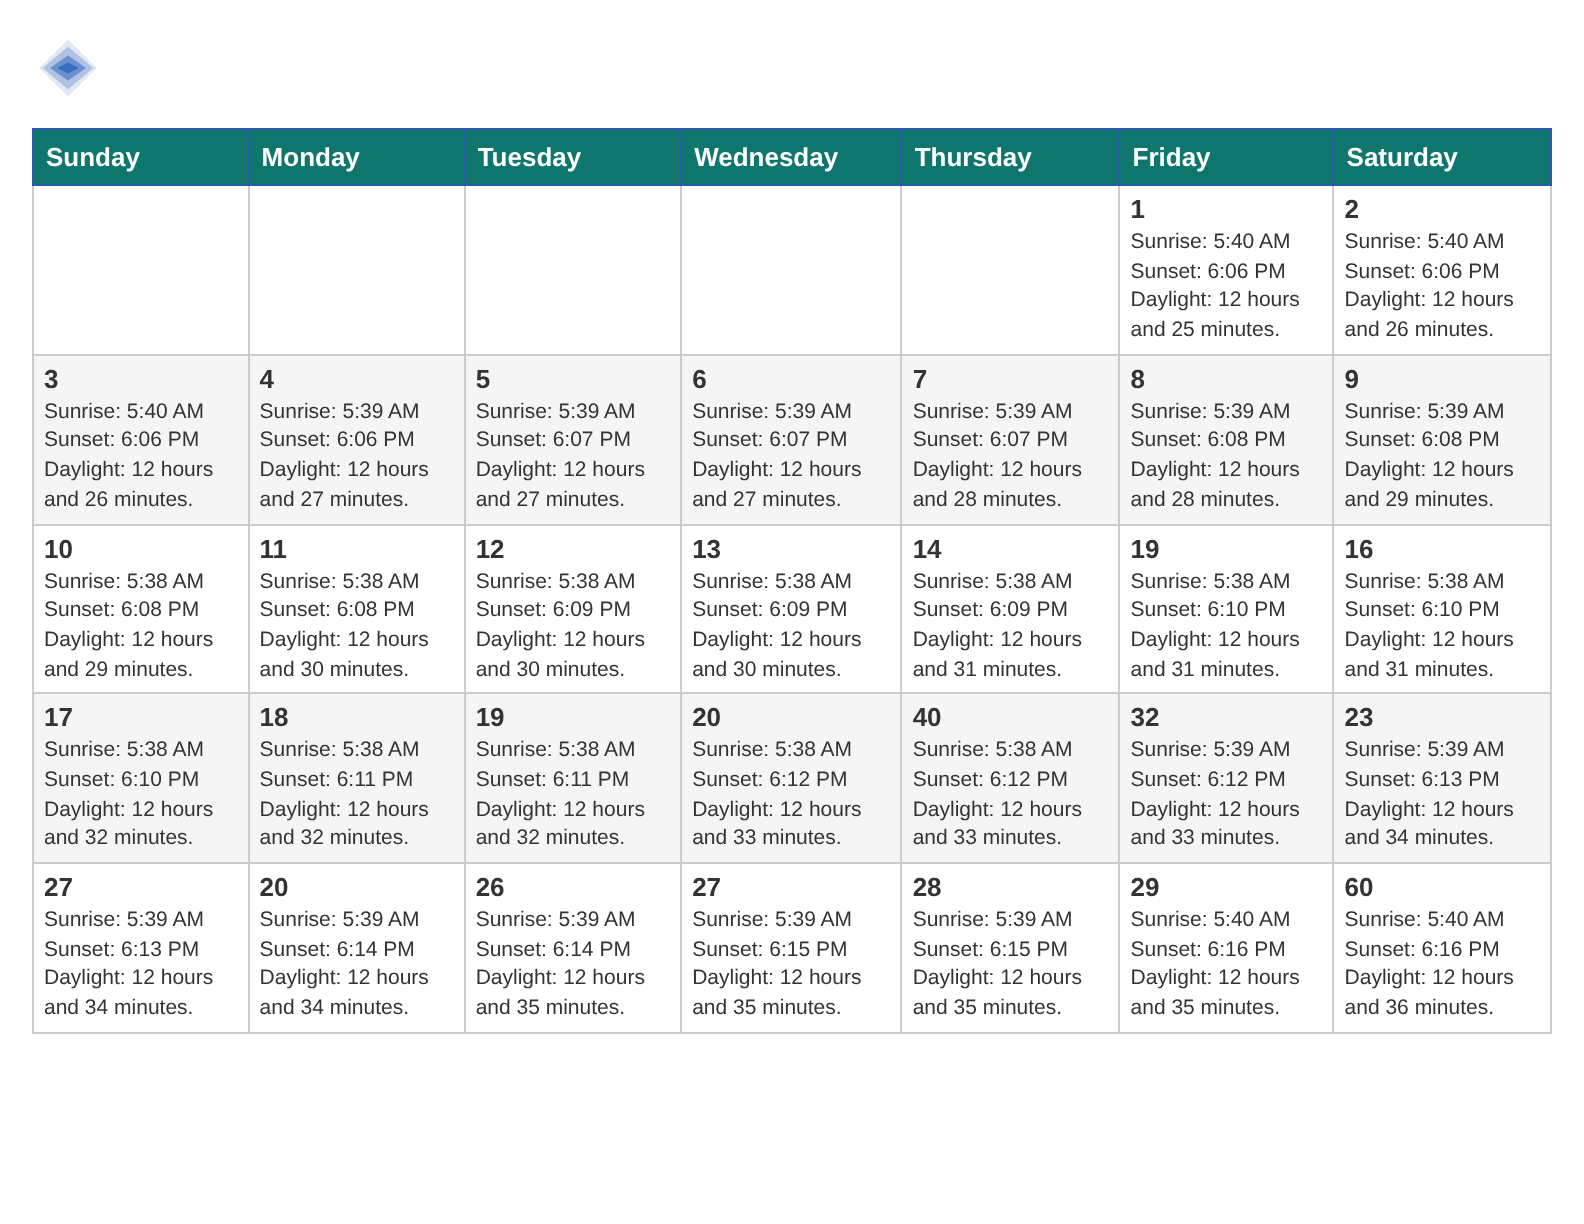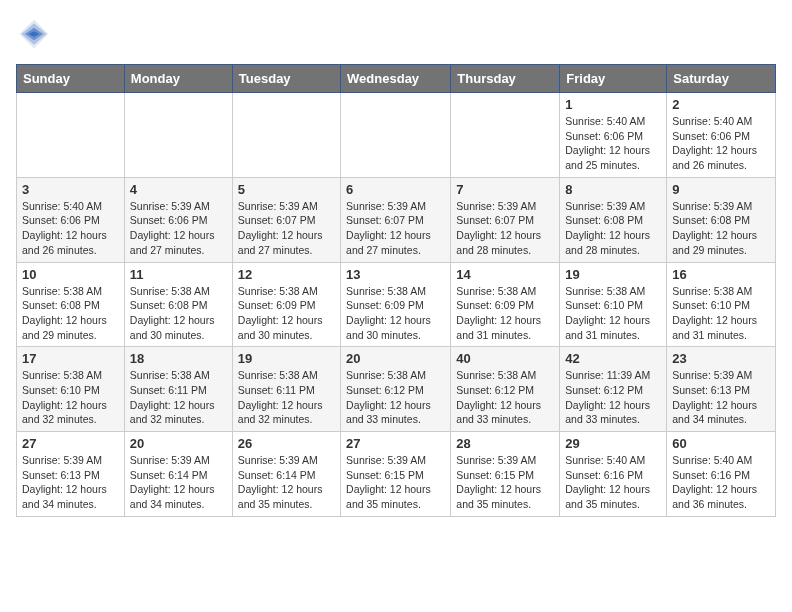--- a/index.html
+++ b/index.html
@@ -45,21 +45,21 @@
     .location {
       font-size: 15px;
       color: #555;
     }
     table {
       width: 100%;
       border-collapse: collapse;
       font-size: 11px;
     }
     thead th {
-      background-color: #737373;
+      background-color: #0f766e;
       color: #fff;
       text-align: left;
       padding: 6px 6px;
       font-size: 13px;
       font-weight: bold;
       border: 1px solid #2a5aaa;
     }
     tbody tr {
       vertical-align: top;
     }
@@ -256,22 +256,22 @@
 Sunset: 6:12 PM
 Daylight: 12 hours and 33 minutes.</div>
         </td>
         <td>
           <span class="day-number">40</span>
           <div class="day-info">Sunrise: 5:38 AM
 Sunset: 6:12 PM
 Daylight: 12 hours and 33 minutes.</div>
         </td>
         <td>
-          <span class="day-number">42</span>
-          <div class="day-info">Sunrise: 11:39 AM
+          <span class="day-number">32</span>
+          <div class="day-info">Sunrise: 5:39 AM
 Sunset: 6:12 PM
 Daylight: 12 hours and 33 minutes.</div>
         </td>
         <td>
           <span class="day-number">23</span>
           <div class="day-info">Sunrise: 5:39 AM
 Sunset: 6:13 PM
 Daylight: 12 hours and 34 minutes.</div>
         </td>
       </tr>

